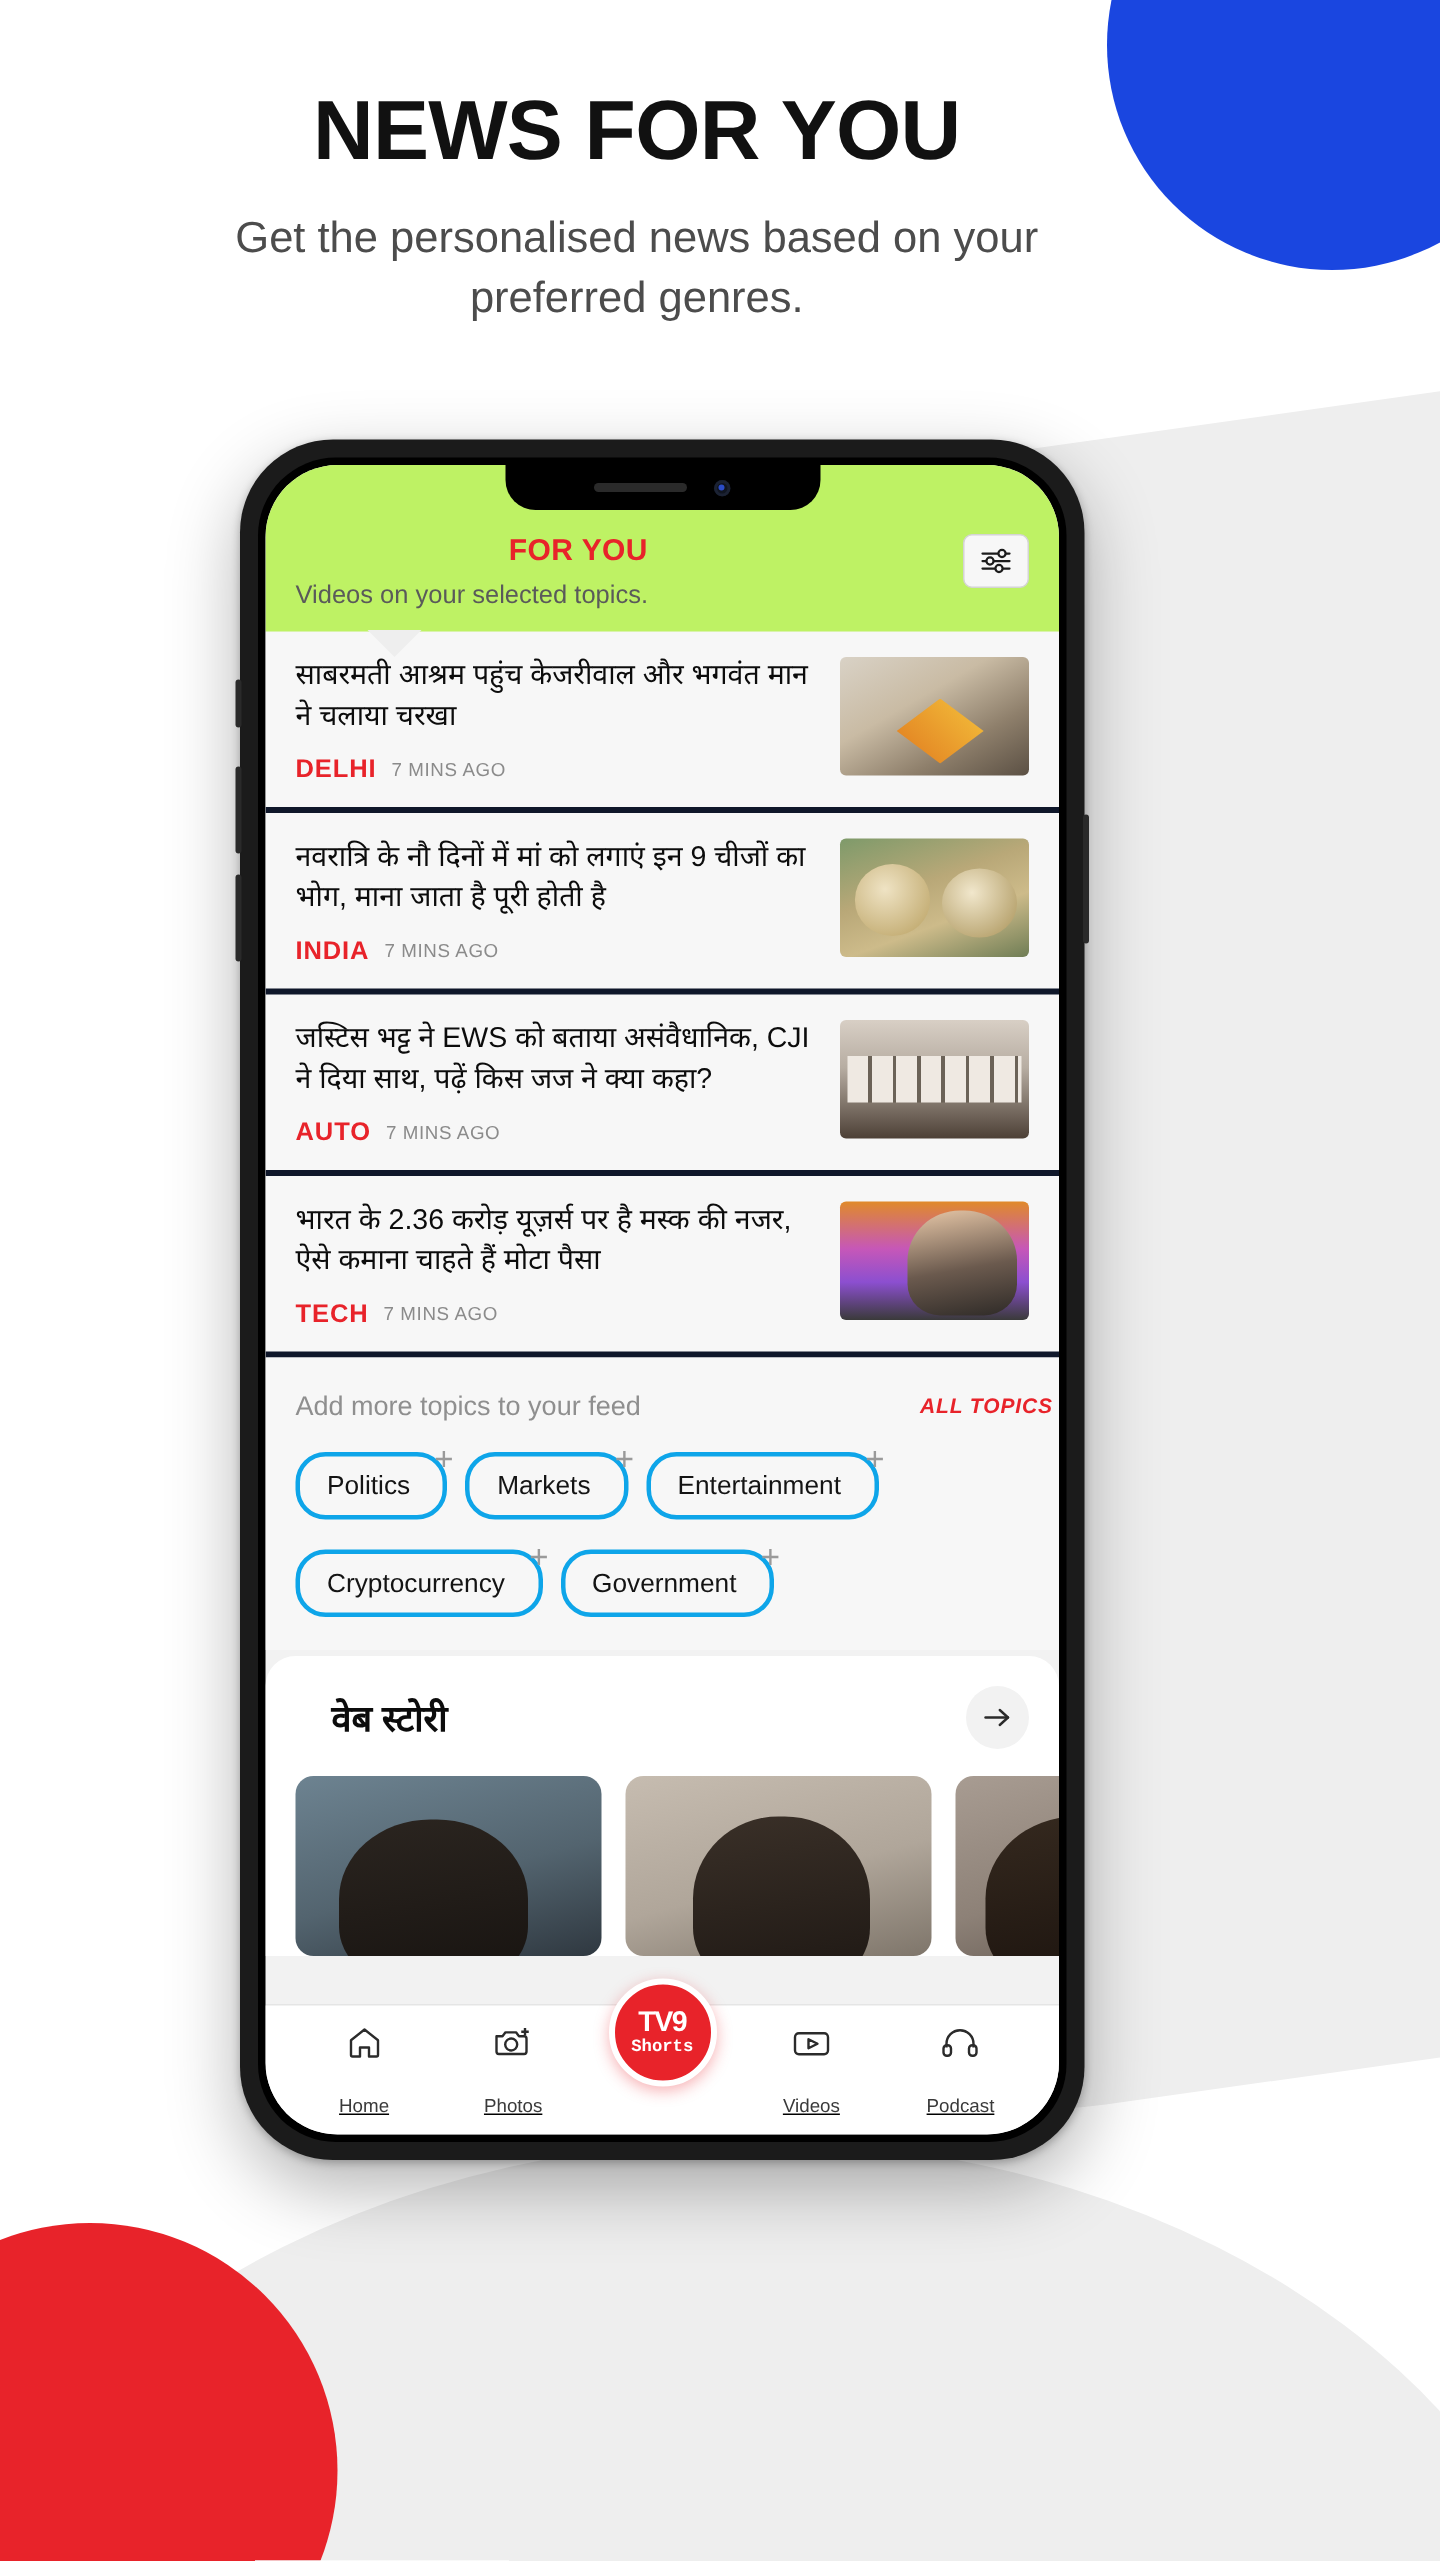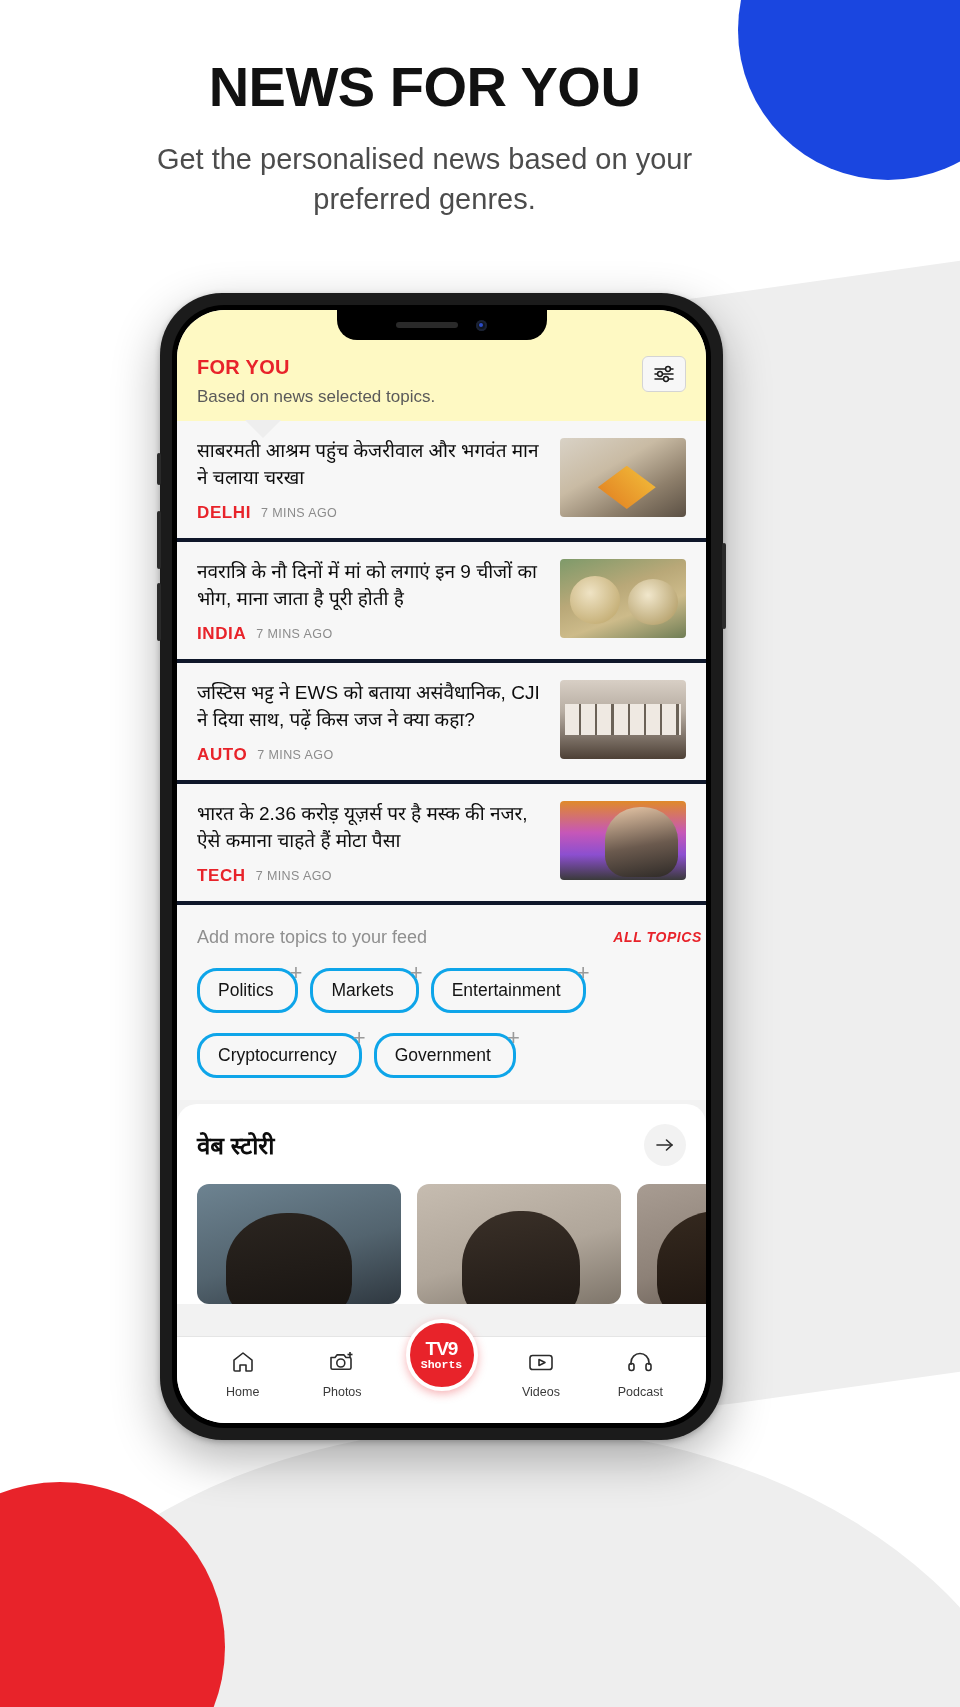--- a/index.html
+++ b/index.html
@@ -91,23 +91,24 @@
                       border-radius:50%; background:#2b4cc7; }
   
   .btn-side { position: absolute; background: #2a2a2a; border-radius: 3px; }
   .btn-silent { left: -3px; top: 160px; width: 4px; height: 32px; }
   .btn-vup    { left: -3px; top: 218px; width: 4px; height: 58px; }
   .btn-vdn    { left: -3px; top: 290px; width: 4px; height: 58px; }
   .btn-power  { right: -3px; top: 250px; width: 4px; height: 86px; }
 
   
   .app-header {
-    background: #fef9c3;
+    background: #bef264;
     padding: 46px 20px 14px 20px;
     position: relative;
+    text-align: right;
   }
   .app-header-row { display: flex; align-items: flex-start; justify-content: space-between; }
   .for-you-title {
     color: #e8232a; font-size: 20px; font-weight: 700; letter-spacing: .3px;
   }
   .for-you-sub { margin-top: 8px; color: #5a5a5a; font-size: 17px; }
   .filter-btn {
     width: 44px; height: 36px; border: 1px solid #d4d4d4; border-radius: 6px;
     background: #f7f7f7; display: flex; align-items: center; justify-content: center;
     flex: 0 0 auto;
@@ -167,21 +168,21 @@
   .chip .plus {
     position: absolute; right: -7px; top: -9px;
     color: #9a9a9a; font-size: 22px; line-height: 1; font-weight: 300;
   }
 
   
   .webstory {
     background: #ffffff; border-radius: 20px 20px 0 0;
     padding: 20px 20px 0 20px; margin-top: 4px;
   }
-  .webstory-head { display: flex; align-items: center; justify-content: space-between; }
+  .webstory-head { display: flex; align-items: center; justify-content: space-between; margin-left: 24px; }
   .webstory-title { font-size: 24px; font-weight: 700; color: #0c0c0c; }
   .arrow-btn {
     width: 42px; height: 42px; border-radius: 50%; background: #f2f2f2;
     display: flex; align-items: center; justify-content: center;
   }
   .story-row { display: flex; gap: 16px; margin-top: 18px; }
   .story-card { width: 204px; height: 120px; border-radius: 12px; flex: 0 0 auto; overflow: hidden; position: relative; }
   .story-1 { background: linear-gradient(165deg,#6d8391 0%,#53646f 55%,#2f3840 100%); }
   .story-1::after { content:""; position:absolute; left:14%; bottom:-16%; width:62%; height:92%;
     border-radius:48% 48% 35% 35%; background: linear-gradient(170deg,#2b2520,#171310); }
@@ -196,21 +197,21 @@
   .bottom-nav {
     position: absolute; left: 0; right: 0; bottom: 0; height: 86px;
     background: #ffffff;
     display: flex; align-items: flex-start; justify-content: space-between;
     padding: 12px 16px 0 16px;
     z-index: 30;
     box-shadow: 0 -1px 0 rgba(0,0,0,.05);
   }
   .nav-item {
     flex: 1 1 0; display: flex; flex-direction: column;
-    align-items: center; gap: 10px;
+    align-items: center; gap: 22px; text-decoration: underline;
   }
   .nav-label { font-size: 12.5px; color: #3a3a3a; }
   .nav-center { flex: 1 1 0; position: relative; display: flex; justify-content: center; }
   .shorts-btn {
     position: absolute; top: -30px;
     width: 72px; height: 72px; border-radius: 50%;
     background: #e8232a; color: #ffffff;
     display: flex; flex-direction: column; align-items: center; justify-content: center;
     gap: 1px;
     box-shadow: 0 3px 10px rgba(232,35,42,.35);
@@ -247,21 +248,21 @@
 
         <div class="notch">
           <div class="speaker"></div>
           <div class="front-cam"></div>
         </div>
 
         <div class="app-header">
           <div class="app-header-row">
             <div>
               <div class="for-you-title">FOR YOU</div>
-              <div class="for-you-sub">Based on news selected topics.</div>
+              <div class="for-you-sub">Videos on your selected topics.</div>
             </div>
             <div class="filter-btn">
               <span>
                 <svg width="22" height="18" viewBox="0 0 22 18">
                   <g stroke="#1c1c1c" stroke-width="1.5" stroke-linecap="round" fill="none">
                     <line x1="2" y1="4" x2="20" y2="4"></line>
                     <line x1="2" y1="9" x2="20" y2="9"></line>
                     <line x1="2" y1="14" x2="20" y2="14"></line>
                   </g>
                   <circle cx="15" cy="4" r="2.4" fill="#f7f7f7" stroke="#1c1c1c" stroke-width="1.5"></circle>

